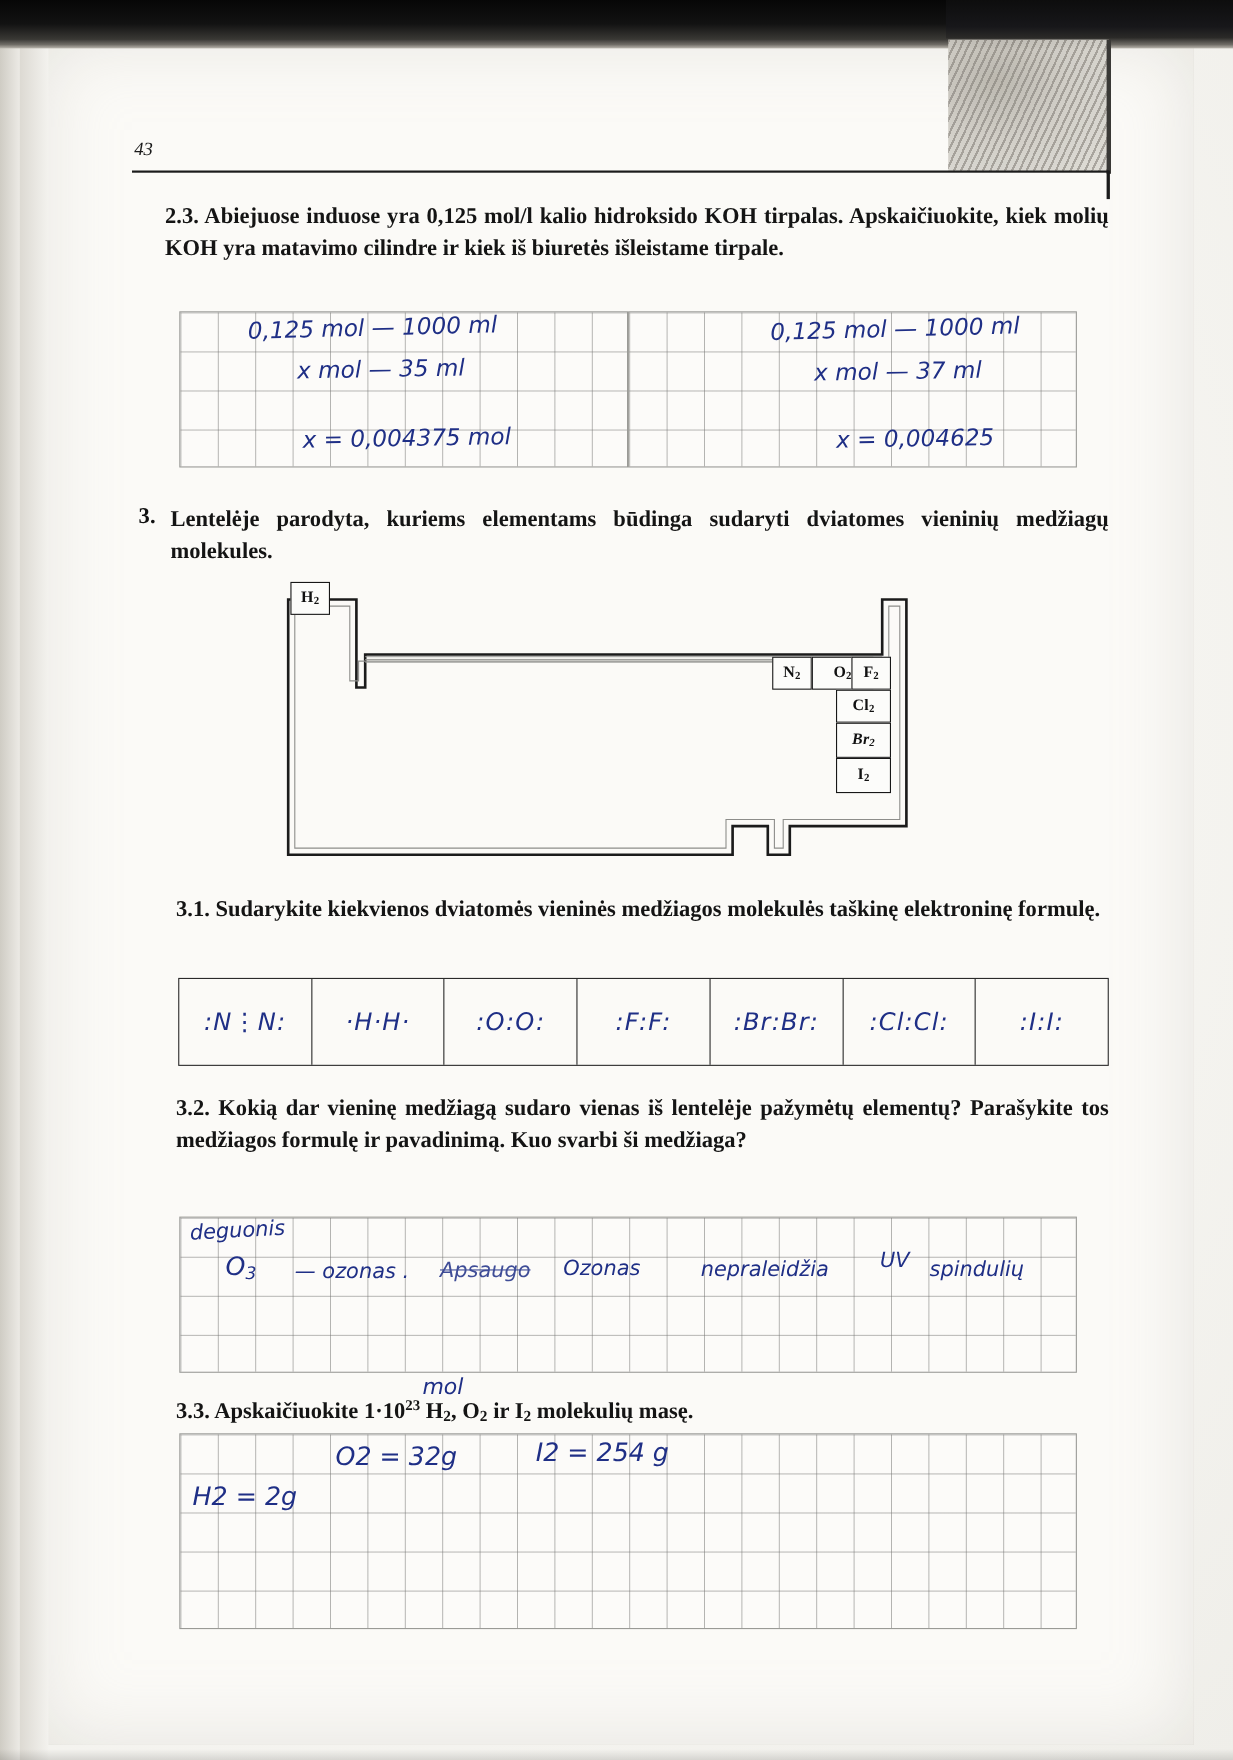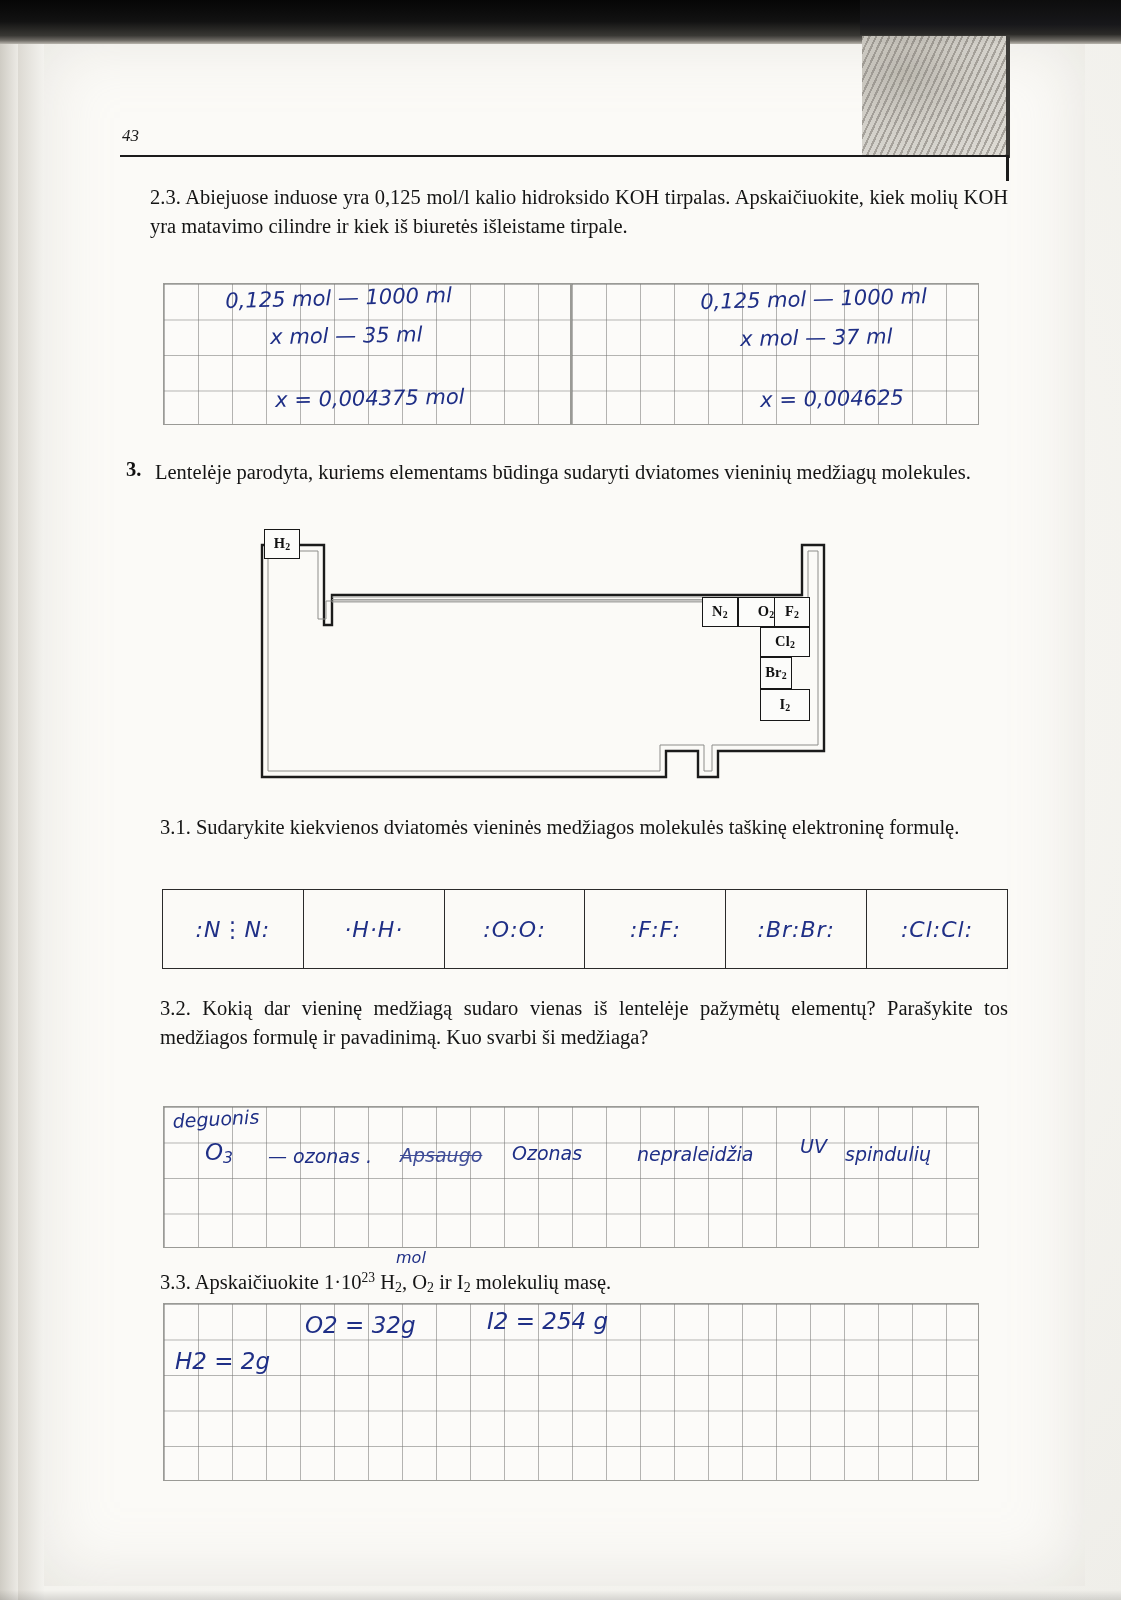--- a/index.html
+++ b/index.html
@@ -91,20 +91,21 @@
     background: #1b1b1b;
   }
 
   
   .para {
     position: absolute;
     font-size: 20.5px;
     line-height: 1.42;
     color: #141414;
     text-align: justify;
+    font-weight: bold;
   }
   .para.j { text-align: justify; text-align-last: left; }
   .num-bold {
     position: absolute;
     font-weight: bold;
     font-size: 20.5px;
   }
 
   sub { font-size: .68em; vertical-align: -.22em; }
   sup { font-size: .66em; vertical-align: .5em; }
@@ -269,21 +270,21 @@
   </div>
   <div class="cellbox" style="left:738px; top:597px; width:56px; height:30px;">
     <span>O<sub>2</sub></span>
   </div>
   <div class="cellbox" style="left:774px; top:597px; width:36px; height:30px;">
     <span>F<sub>2</sub></span>
   </div>
   <div class="cellbox" style="left:760px; top:627px; width:50px; height:30px;">
     <span>Cl<sub>2</sub></span>
   </div>
-  <div class="cellbox" style="left:760px; top:657px; width:32px; height:32px;">
+  <div class="cellbox" style="left:760px; top:657px; width:50px; height:32px;font-style:italic;">
     <span>Br<sub>2</sub></span>
   </div>
   <div class="cellbox" style="left:760px; top:689px; width:50px; height:32px;">
     <span>I<sub>2</sub></span>
   </div>
 
   <div class="para j" style="left:160px; top:813px; width:848px;">3.1. Sudarykite kiekvienos dviatomės vieninės medžiagos molekulės taškinę elektroninę formulę.</div>
 
   <div class="lewis">
     <div class="lewis-cell">
@@ -296,40 +297,43 @@
       <span class="hw">:O:O:</span>
     </div>
     <div class="lewis-cell">
       <span class="hw">:F:F:</span>
     </div>
     <div class="lewis-cell">
       <span class="hw">:Br:Br:</span>
     </div>
     <div class="lewis-cell">
       <span class="hw">:Cl:Cl:</span>
+    </div>
+    <div class="lewis-cell">
+      <span class="hw">:I:I:</span>
     </div>
   </div>
 
   <div class="para j" style="left:160px; top:994px; width:848px;">3.2. Kokią dar vieninę medžiagą sudaro vienas iš lentelėje pažymėtų elementų? Parašykite tos medžiagos formulę ir pavadinimą. Kuo svarbi ši medžiaga?</div>
 
   <div class="gridbox" style="left:163px; top:1106px; width:816px; height:142px; background-size:34px 35.5px;"></div>
 
   <div class="hw s2" style="left:172px; top:1110px; transform:rotate(-3deg);">deguonis</div>
   <div class="hw s3" style="left:205px; top:1139px;">O<sub>3</sub></div>
   <div class="hw s2" style="left:268px; top:1145px;">— ozonas .</div>
   <div class="hw s2" style="left:400px; top:1144px; text-decoration:line-through; opacity:.85;">Apsaugo</div>
   <div class="hw s2" style="left:512px; top:1142px;">Ozonas</div>
   <div class="hw s2" style="left:637px; top:1143px;">nepraleidžia</div>
   <div class="hw s2" style="left:800px; top:1135px;">UV</div>
   <div class="hw s2" style="left:845px; top:1143px;">spindulių</div>
 
   <div class="para" style="left:160px; top:1268px; width:848px;">
     <span>3.3. Apskaičiuokite 1·10</span><sup>23</sup>
     H<sub>2</sub>, O<sub>2</sub> ir I<sub>2</sub> molekulių masę.
   </div>
-  <div class="hw s2" style="left:396px; top:1248px; font-size:16px;">mol</div>
+  <div class="hw s2" style="left:384px; top:1248px; font-size:20px;">mol</div>
 
   <div class="gridbox" style="left:163px; top:1303px; width:816px; height:178px; background-size:34px 35.5px;"></div>
 
   <div class="hw s3" style="left:175px; top:1328px;margin-top:20px;">H2 = 2g</div>
   <div class="hw s3" style="left:305px; top:1312px;">O2 = 32g</div>
   <div class="hw s3" style="left:487px; top:1308px;">I2 = 254 g</div>
 </div>
 
 </body></html>

